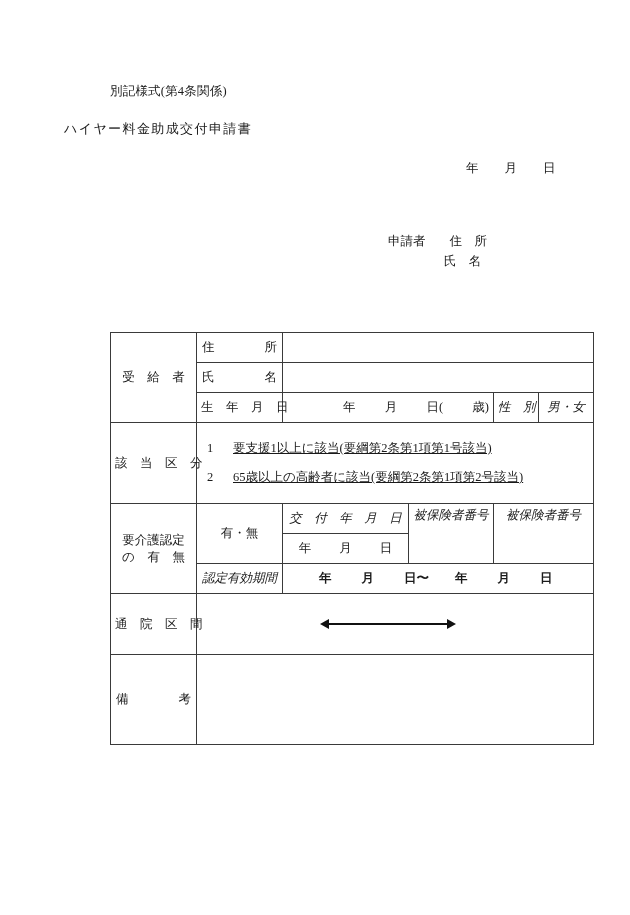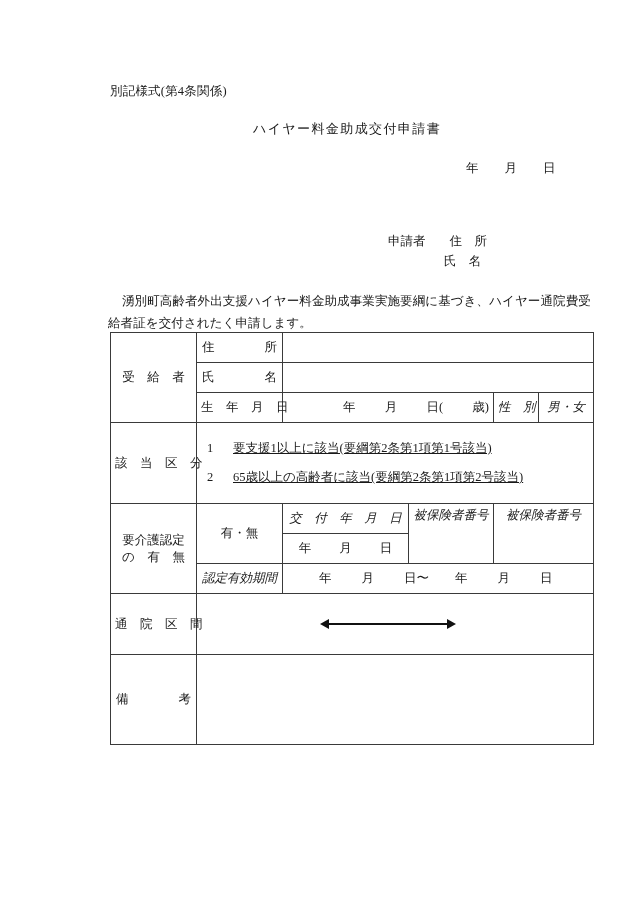--- a/index.html
+++ b/index.html
@@ -28,21 +28,21 @@
     top: 83px;
     font-size: 12.5px;
     letter-spacing: 0.2px;
     white-space: nowrap;
   }
   .doc-title {
     position: absolute;
     left: 0;
     right: 0;
     top: 120px;
-    text-align: center;
+    text-align: left;
     font-size: 13px;
     letter-spacing: 1.4px;
     padding-left: 28px;
   }
   .date-line {
     position: absolute;
     left: 430px;
     top: 160px;
     font-size: 12.5px;
     white-space: nowrap;
@@ -133,20 +133,21 @@
 
   .koufu-date {
     text-align: center;
     white-space: nowrap;
   }
   .koufu-date .g { display: inline-block; width: 28px; }
 
   .kikan-inner {
     padding-left: 32px;
     white-space: nowrap;
+    font-weight: bold;
   }
   .kikan-inner .g { display: inline-block; width: 30px; }
   .kikan-inner .g2 { display: inline-block; width: 26px; }
 
   .arrow-cell { position: relative; }
   .arrow-wrap {
     position: absolute;
     left: 123px;
     top: 50%;
     transform: translateY(-50%);
@@ -187,21 +188,20 @@
 
   <div class="applicant">
     <div class="row1">
       <span class="lbl">申請者</span><span class="f1"></span><span>住　所</span>
     </div>
     <div class="row2">
       <span>氏　名</span>
     </div>
   </div>
 
-  <div class="intro">湧別町高齢者外出支援ハイヤー料金助成事業実施要綱に基づき、ハイヤー通院費受給者証を交付されたく申請します。</div>
 
   <table class="form-table">
     <colgroup>
       <col style="width:86px">
       <col style="width:86px">
       <col style="width:126px">
       <col style="width:85px">
       <col style="width:45px">
       <col style="width:55px">
     </colgroup>

